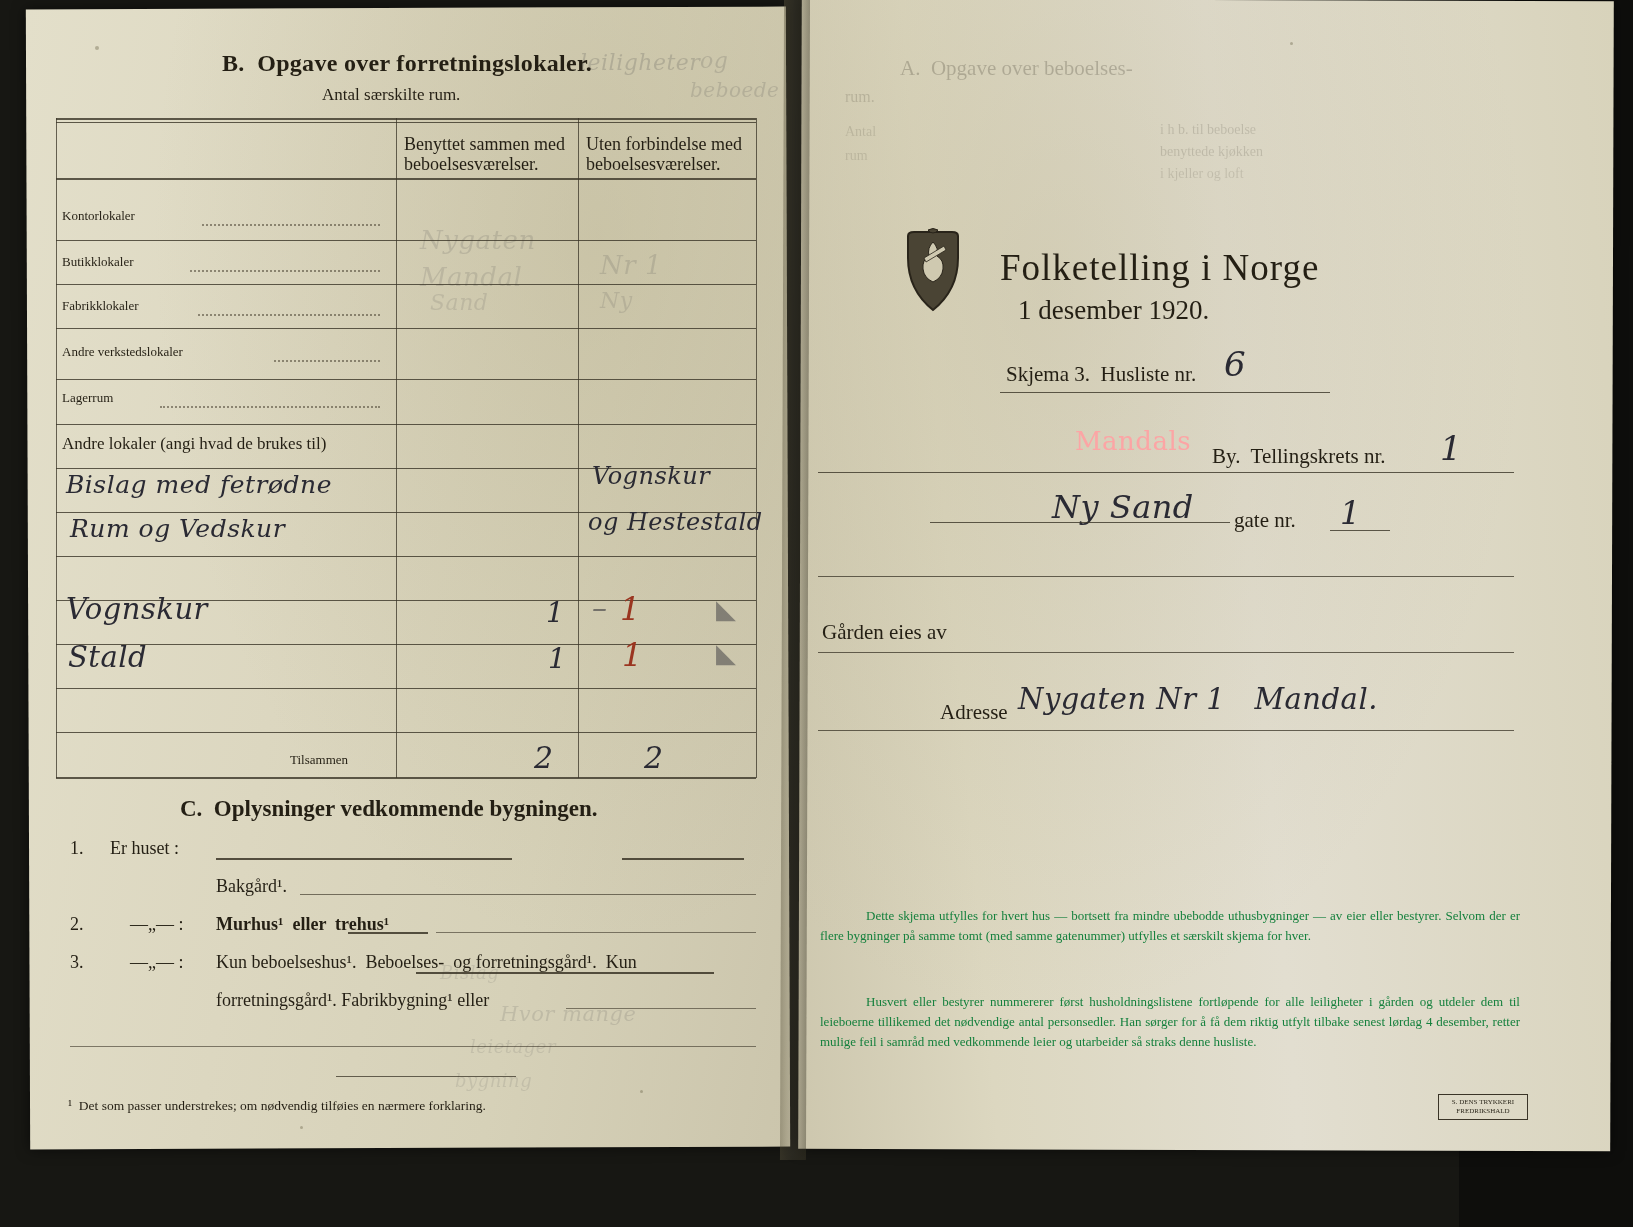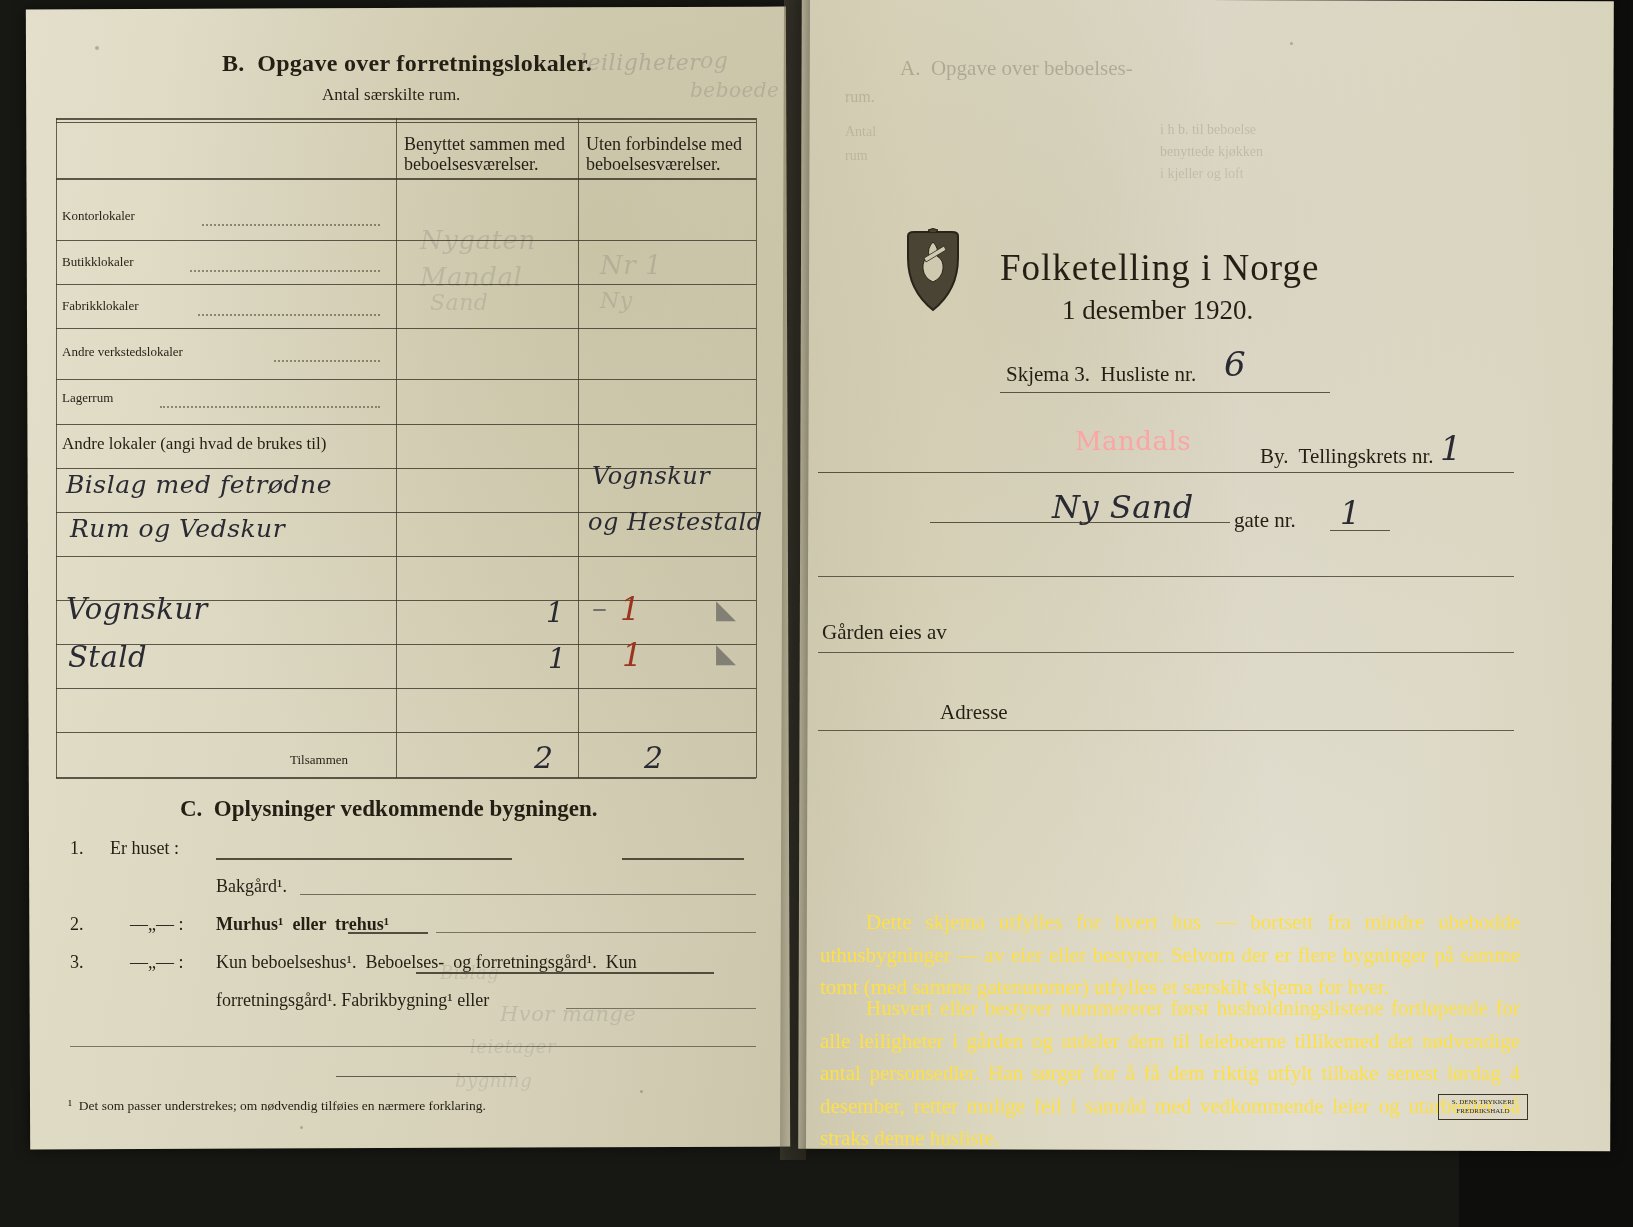--- a/index.html
+++ b/index.html
@@ -115,24 +115,24 @@
 
   
   .title-main {
     font-size: 37px;
     letter-spacing: 1px;
   }
   .title-date { font-size: 27px; }
   .skjema { font-size: 21px; }
   .bodytext {
     position: absolute;
-    font-size: 21px;
+    font-size: 13px;
     line-height: 1.55;
     text-align: justify;
-    color: #fde047;
+    color: #15803d;
   }
   .stamp {
     position: absolute;
     border: 1px solid #3a3427;
     font-size: 7px;
     line-height: 1.25;
     text-align: center;
     padding: 3px 5px;
     color: #2e2a1e;
   }
@@ -273,42 +273,43 @@
   <div class="t" style="left:845px;top:148px;font-size:14px;opacity:0.13;">rum</div>
 
   <svg class="arms" style="left:900px;top:228px;" viewBox="0 0 66 86">
     <path d="M8 30 L8 8 Q8 4 14 4 L52 4 Q58 4 58 8 L58 30 Q58 62 33 82 Q8 62 8 30 Z" fill="#4a4434" stroke="#29241a" stroke-width="2"></path>
     <path d="M33 14 q6 6 4 14 q7 4 6 13 q-1 9 -10 13 q-9 -4 -10 -13 q-1 -9 6 -13 q-2 -8 4 -14 z" fill="#cfc9b0" stroke="#29241a" stroke-width="1"></path>
     <path d="M24 30 l20 -12 l2 4 l-20 12 z" fill="#cfc9b0" stroke="#29241a" stroke-width="0.8"></path>
     <path d="M28 2 q5 -3 10 0 q-2 3 -5 3 q-3 0 -5 -3 z" fill="#4a4434" stroke="#29241a" stroke-width="1"></path>
   </svg>
 
   <div class="t title-main" style="left:1000px;top:246px;">Folketelling i Norge</div>
-  <div class="t title-date" style="left:1062px;top:295px;">1 desember 1920.</div>
+  <div class="t title-date" style="left:1018px;top:295px;">1 desember 1920.</div>
 
   <div class="t skjema" style="left:1006px;top:362px;">Skjema 3.  Husliste nr.</div>
   <div class="t hand" style="left:1224px;top:344px;font-size:34px;">6</div>
   <div class="rule" style="left:1000px;top:392px;width:330px;opacity:0.8;"></div>
 
   <div class="t hand purple" style="left:1075px;top:426px;font-size:26px;font-style:normal;">Mandals</div>
-  <div class="t" style="left:1212px;top:444px;font-size:21px;margin-left:48px;">By.  Tellingskrets nr.</div>
+  <div class="t" style="left:1212px;top:444px;font-size:21px;">By.  Tellingskrets nr.</div>
   <div class="t hand" style="left:1440px;top:428px;font-size:34px;">1</div>
   <div class="rule" style="left:818px;top:472px;width:696px;opacity:0.8;"></div>
 
   <div class="t hand" style="left:1052px;top:488px;font-size:32px;">Ny Sand</div>
   <div class="t" style="left:1234px;top:508px;font-size:21px;">gate nr.</div>
   <div class="t hand" style="left:1340px;top:494px;font-size:32px;">1</div>
   <div class="rule" style="left:930px;top:522px;width:300px;opacity:0.8;"></div>
   <div class="rule" style="left:1330px;top:530px;width:60px;opacity:0.8;"></div>
   <div class="rule" style="left:818px;top:576px;width:696px;opacity:0.75;"></div>
 
   <div class="t" style="left:822px;top:620px;font-size:21px;">Gården eies av</div>
   <div class="rule" style="left:818px;top:652px;width:696px;opacity:0.75;"></div>
 
   <div class="t" style="left:940px;top:700px;font-size:21px;">Adresse</div>
+  <div class="t hand" style="left:1018px;top:682px;font-size:29px;">Nygaten Nr 1   Mandal.</div>
   <div class="rule" style="left:818px;top:730px;width:696px;opacity:0.75;"></div>
 
   <div class="bodytext" style="left:820px;top:906px;width:700px;text-indent:46px;">Dette skjema utfylles for hvert hus — bortsett fra mindre ubebodde uthusbygninger — av eier eller bestyrer. Selvom der er flere bygninger på samme tomt (med samme gatenummer) utfylles et særskilt skjema for hver.</div>
   <div class="bodytext" style="left:820px;top:992px;width:700px;text-indent:46px;">Husvert eller bestyrer nummererer først husholdningslistene fortløpende for alle leiligheter i gården og utdeler dem til leieboerne tillikemed det nødvendige antal personsedler. Han sørger for å få dem riktig utfylt tilbake senest lørdag 4 desember, retter mulige feil i samråd med vedkommende leier og utarbeider så straks denne husliste.</div>
 
   <div class="stamp" style="left:1438px;top:1094px;width:78px;">S. DENS TRYKKERI
 FREDRIKSHALD</div>
 
 </div>
 

